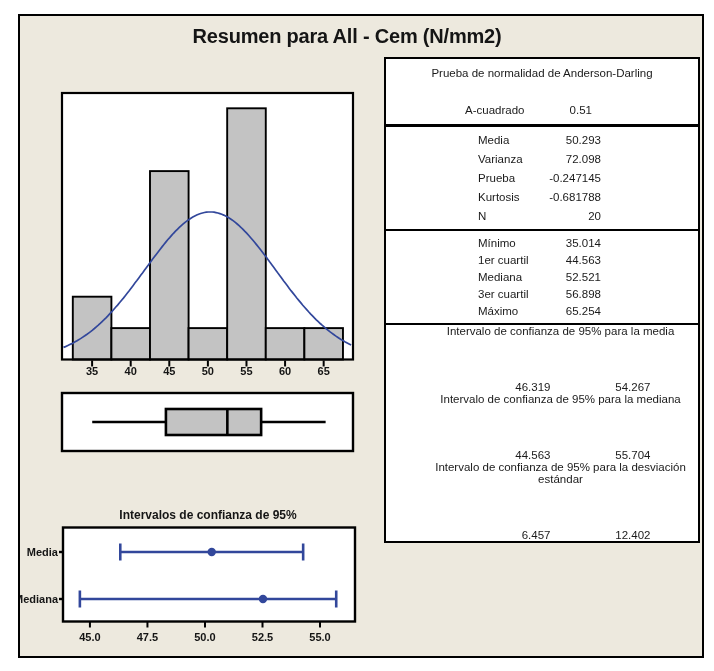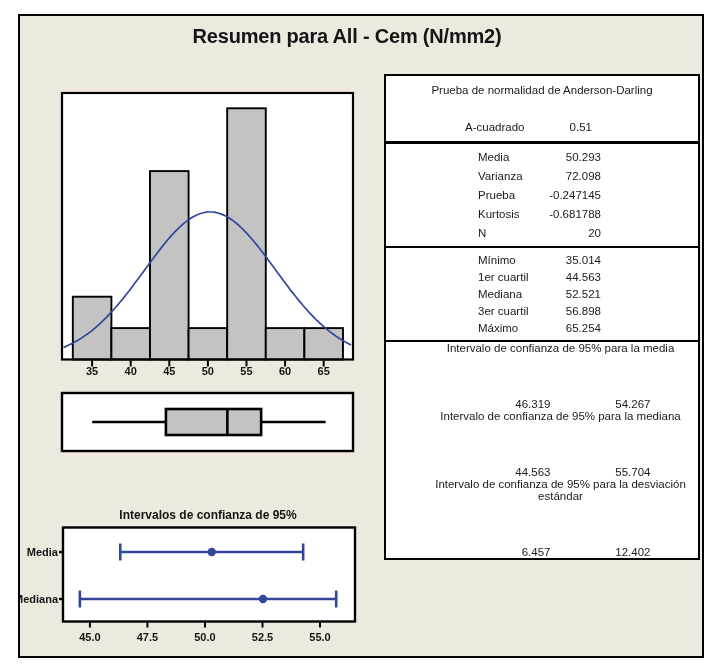--- a/index.html
+++ b/index.html
@@ -14,21 +14,21 @@
     letter-spacing:-0.2px; }
 
   svg.chart { position:absolute; }
   #hist-svg { left:40px; top:75px; }
   #box-svg  { left:40px; top:375px; }
   #int-svg  { left:0px;  top:509px; }
 
   .intervals-title { position:absolute; left:42px; top:492px; width:292px;
     text-align:center; font-size:12px; font-weight:bold; color:#151515; }
 
-  .stats-panel { position:absolute; left:364px; top:58px; width:316px; height:486px;
+  .stats-panel { position:absolute; left:364px; top:41px; width:316px; height:486px;
     background:#fff; border:2.5px solid #000; display:flex; flex-direction:column;
     color:#1a1a1a; font-size:11.5px; }
   .sec { display:flex; flex-direction:column; justify-content:space-evenly; }
   .sec.s1 { height:80px; }
   .sec.s2 { height:126px; }
   .sec.s3 { height:112px; }
   .sec.s4 { flex:1;padding-left:37px; }
   .divider { height:2.5px; background:#000; flex:none; }
   .sec-title { text-align:center; }
   .srow { display:flex; justify-content:space-between; padding:0 97px 0 92px; }

